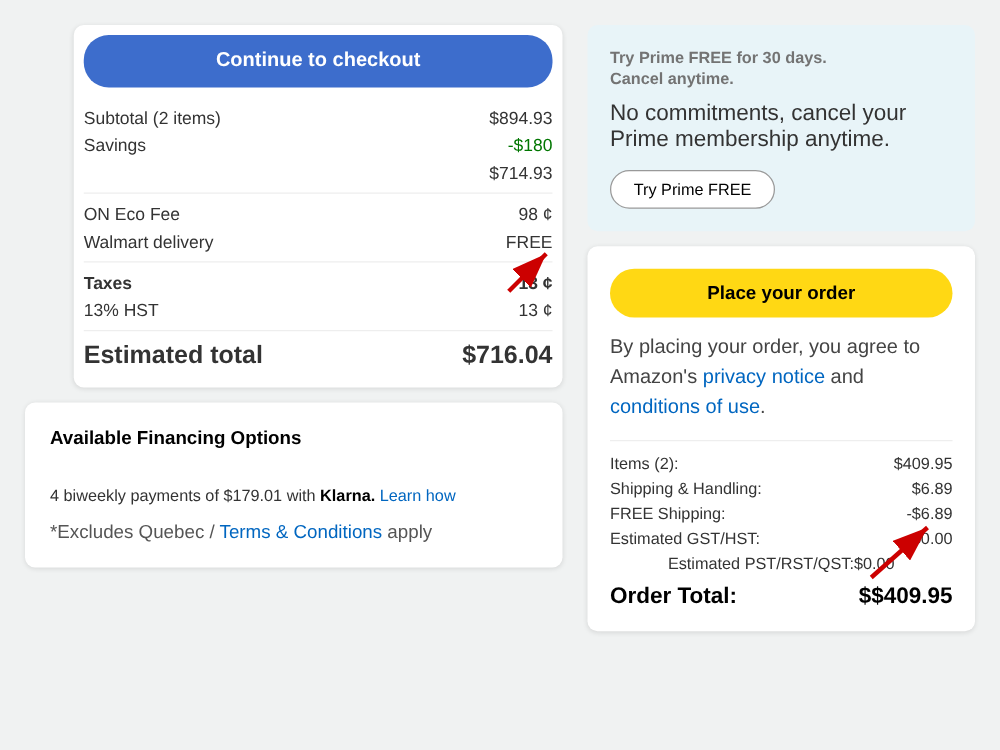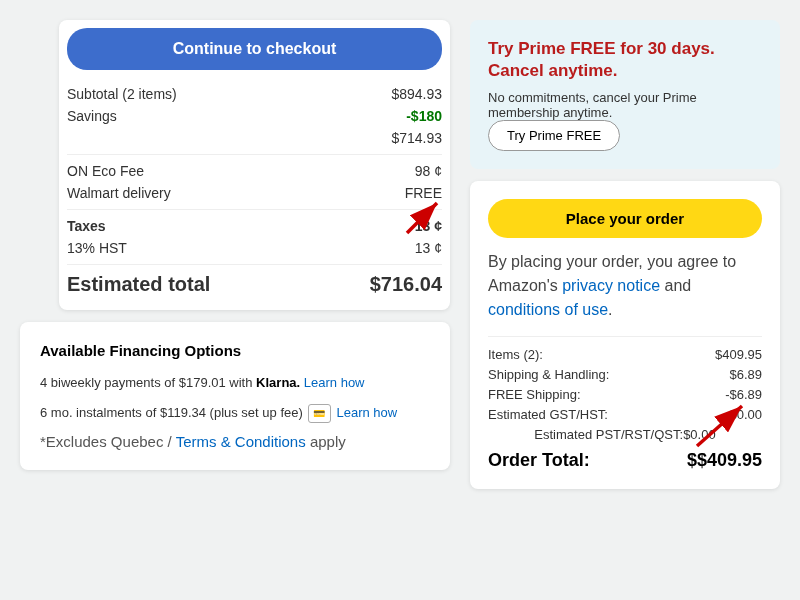--- a/index.html
+++ b/index.html
@@ -50,21 +50,21 @@
     .order-row {
       display: flex;
       justify-content: space-between;
       font-size: 14px;
       margin-bottom: 6px;
       color: #333;
     }
     .order-row .label { color: #333; }
     .savings-value {
       color: #007600;
-      font-weight: bold;
+      font-weight: normal;
     }
     .subtotal-divider {
       border: none;
       border-top: 1px solid #eee;
       margin: 8px 0;
     }
     .bold-row {
       font-weight: bold;
     }
     .estimated-total {
@@ -76,21 +76,21 @@
     
     .financing-card {
       background: #fff;
       border-radius: 8px;
       padding: 20px;
       box-shadow: 0 1px 4px rgba(0,0,0,0.1);
     }
     .financing-title {
       font-weight: bold;
       font-size: 15px;
-      margin-bottom: 14px;
+      margin-bottom: 28px;
     }
     .financing-row {
       font-size: 13px;
       color: #333;
       margin-bottom: 10px;
       line-height: 1.5;
     }
     .financing-row .klarna {
       font-weight: bold;
       color: #000;
@@ -125,29 +125,30 @@
       display: flex;
       flex-direction: column;
       gap: 12px;
     }
     .prime-banner {
       background: #e8f4f8;
       border-radius: 8px;
       padding: 18px;
     }
     .prime-heading {
-      font-size: 17px;
-      font-weight: bold;
-      color: #b91c1c;
+      font-size: 13px;
+      font-weight: bold;
+      color: #737373;
       margin-bottom: 8px;
       line-height: 1.3;
     }
     .prime-sub {
-      font-size: 13px;
+      font-size: 18px;
       color: #333;
+      margin-bottom: 14px;
     }
     .try-prime-btn {
       display: inline-block;
       background: #fff;
       border: 1px solid #999;
       border-radius: 20px;
       padding: 7px 18px;
       font-size: 13px;
       cursor: pointer;
       color: #000;
@@ -283,25 +284,20 @@
 
     <div class="financing-card">
       <div class="financing-title">Available Financing Options</div>
 
       <div class="financing-row">
         <span>4 biweekly payments of $179.01 with</span>
         <span class="klarna">Klarna.</span>
         <a href="#">Learn how</a>
       </div>
 
-      <div class="financing-row">
-        <span>6 mo. instalments of $119.34 (plus set up fee)</span>
-        <span class="card-icon">💳</span>
-        <a href="#">Learn how</a>
-      </div>
 
       <div class="terms-note">
         <span>*Excludes Quebec /</span>
         <a href="#">Terms &amp; Conditions</a>
         <span>apply</span>
       </div>
     </div>
 
   </div>
 

